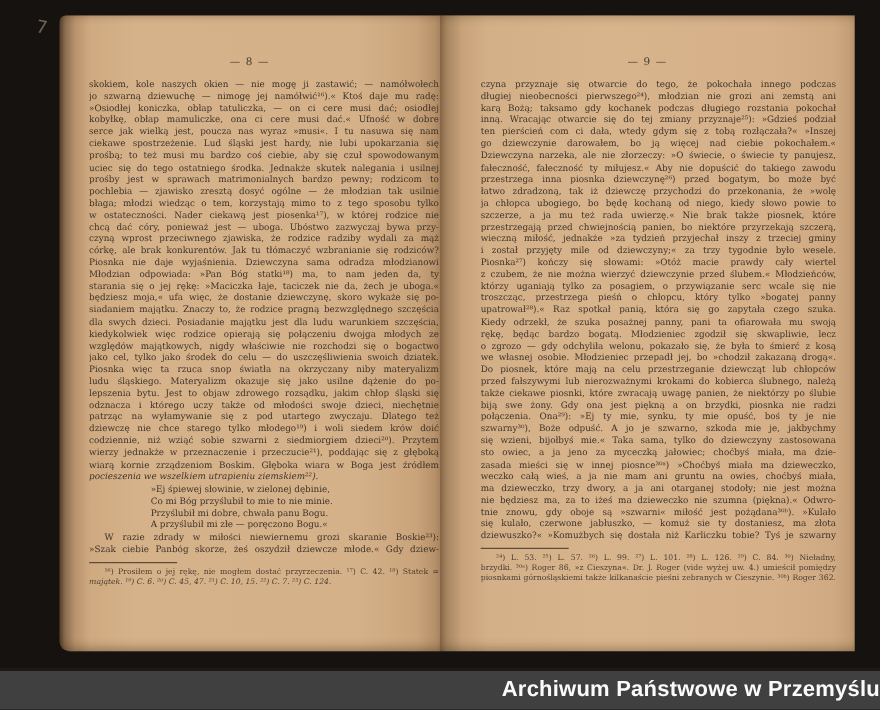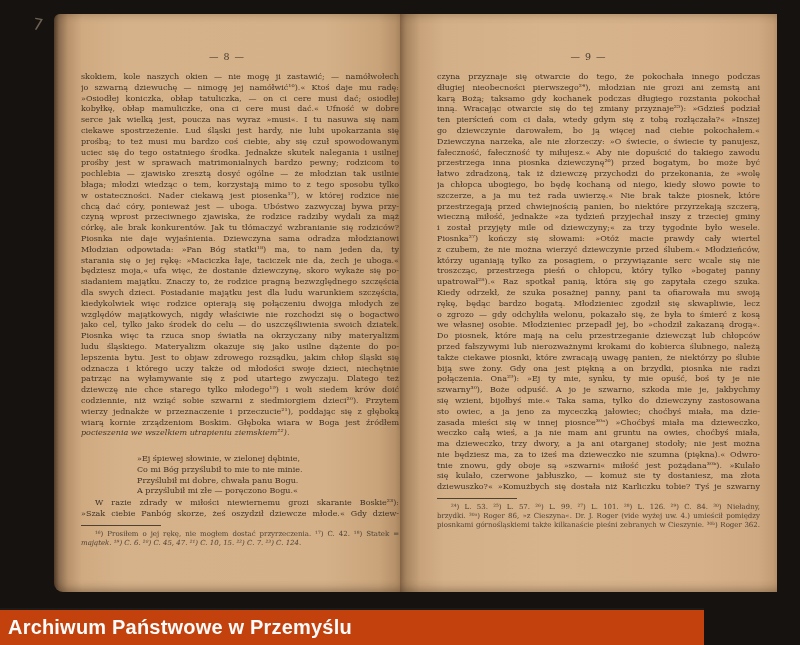--- a/index.html
+++ b/index.html
@@ -30,34 +30,34 @@
   .pageno{
     position:absolute;top:37px;left:0;right:0;text-align:center;
     font-size:9.5px;letter-spacing:1px;color:#473c30;
   }
   .textcol{position:absolute;top:58px;font-size:8px;line-height:10.8px;}
   .page-left .textcol{left:27px;width:318px;}
   .page-right .textcol{left:37px;width:323px;}
   .line{text-align:justify;text-align-last:justify;overflow:hidden;white-space:nowrap;}
   .line.noj{text-align-last:left;font-style:italic;}
   [data-align="left"] .line{text-align:left;text-align-last:left;white-space:nowrap;}
-  .verse{margin-left:56px;margin-top:15px;margin-bottom:1px;}
+  .verse{margin-left:56px;margin-top:1px;margin-bottom:1px;}
   .closing .line:first-child{text-indent:14px;}
   .footrule{width:80px;border-top:1px solid #4d4133;margin-top:5px;margin-bottom:4px;}
   .footnotes{font-size:7px;line-height:9.2px;color:#4a3f33;}
   .footnotes .line:first-child{text-indent:14px;}
   
   .pencil{position:absolute;font-family:"DejaVu Sans", sans-serif;}
   .pencil-left{left:33px;top:15px;font-size:16px;color:#6e6152;transform:rotate(10deg);}
   .pencil-right{left:731px;top:12px;font-size:15px;color:#99825f;transform:rotate(4deg);}
   
   .bottombar{
-    position:absolute;left:0;bottom:0;width:704px;height:35px;
-    background:#c2410c;border-top:2px solid #1d1b19;
-    display:flex;align-items:center;
+    position:absolute;left:0;bottom:0;width:800px;height:35px;
+    background:#404040;border-top:2px solid #1d1b19;
+    display:flex;align-items:center;justify-content:flex-end;
   }
   .bottombar .label{
     padding-left:8px;color:#fbfbfb;
     font-family:"Liberation Sans", sans-serif;font-weight:bold;font-size:20px;
     letter-spacing:.2px;
   }
 </style>
 </head>
 <body>
 

